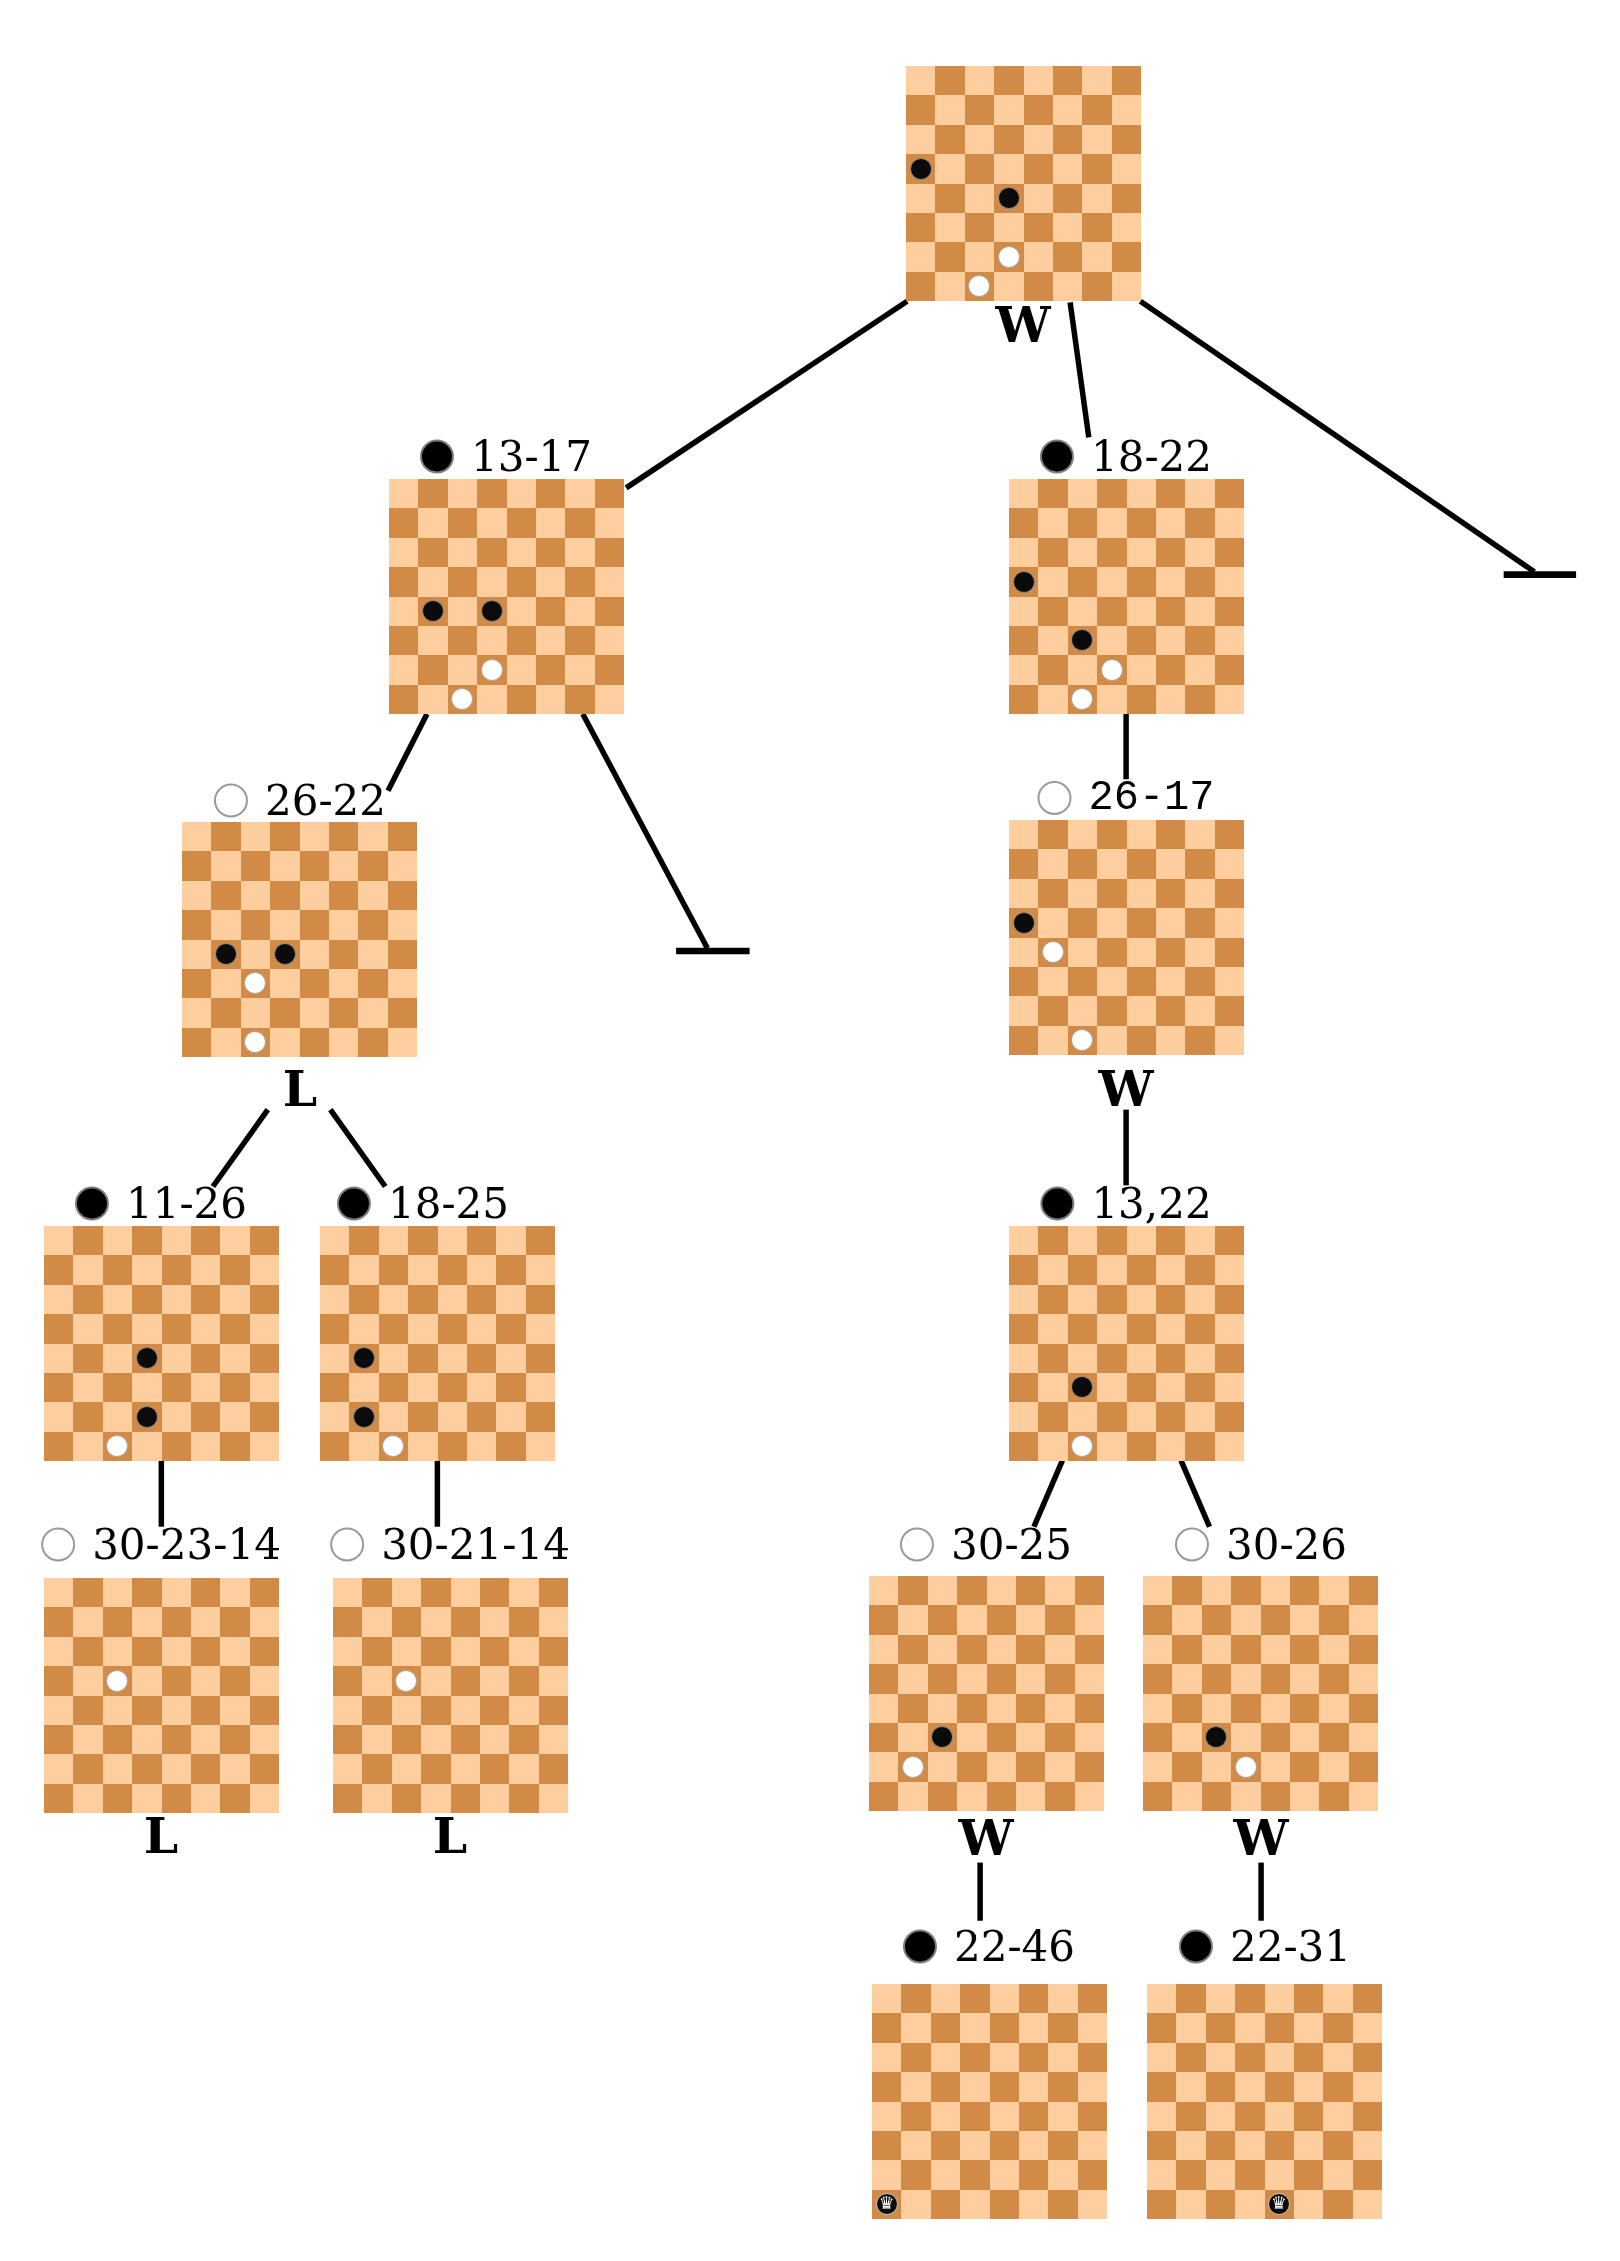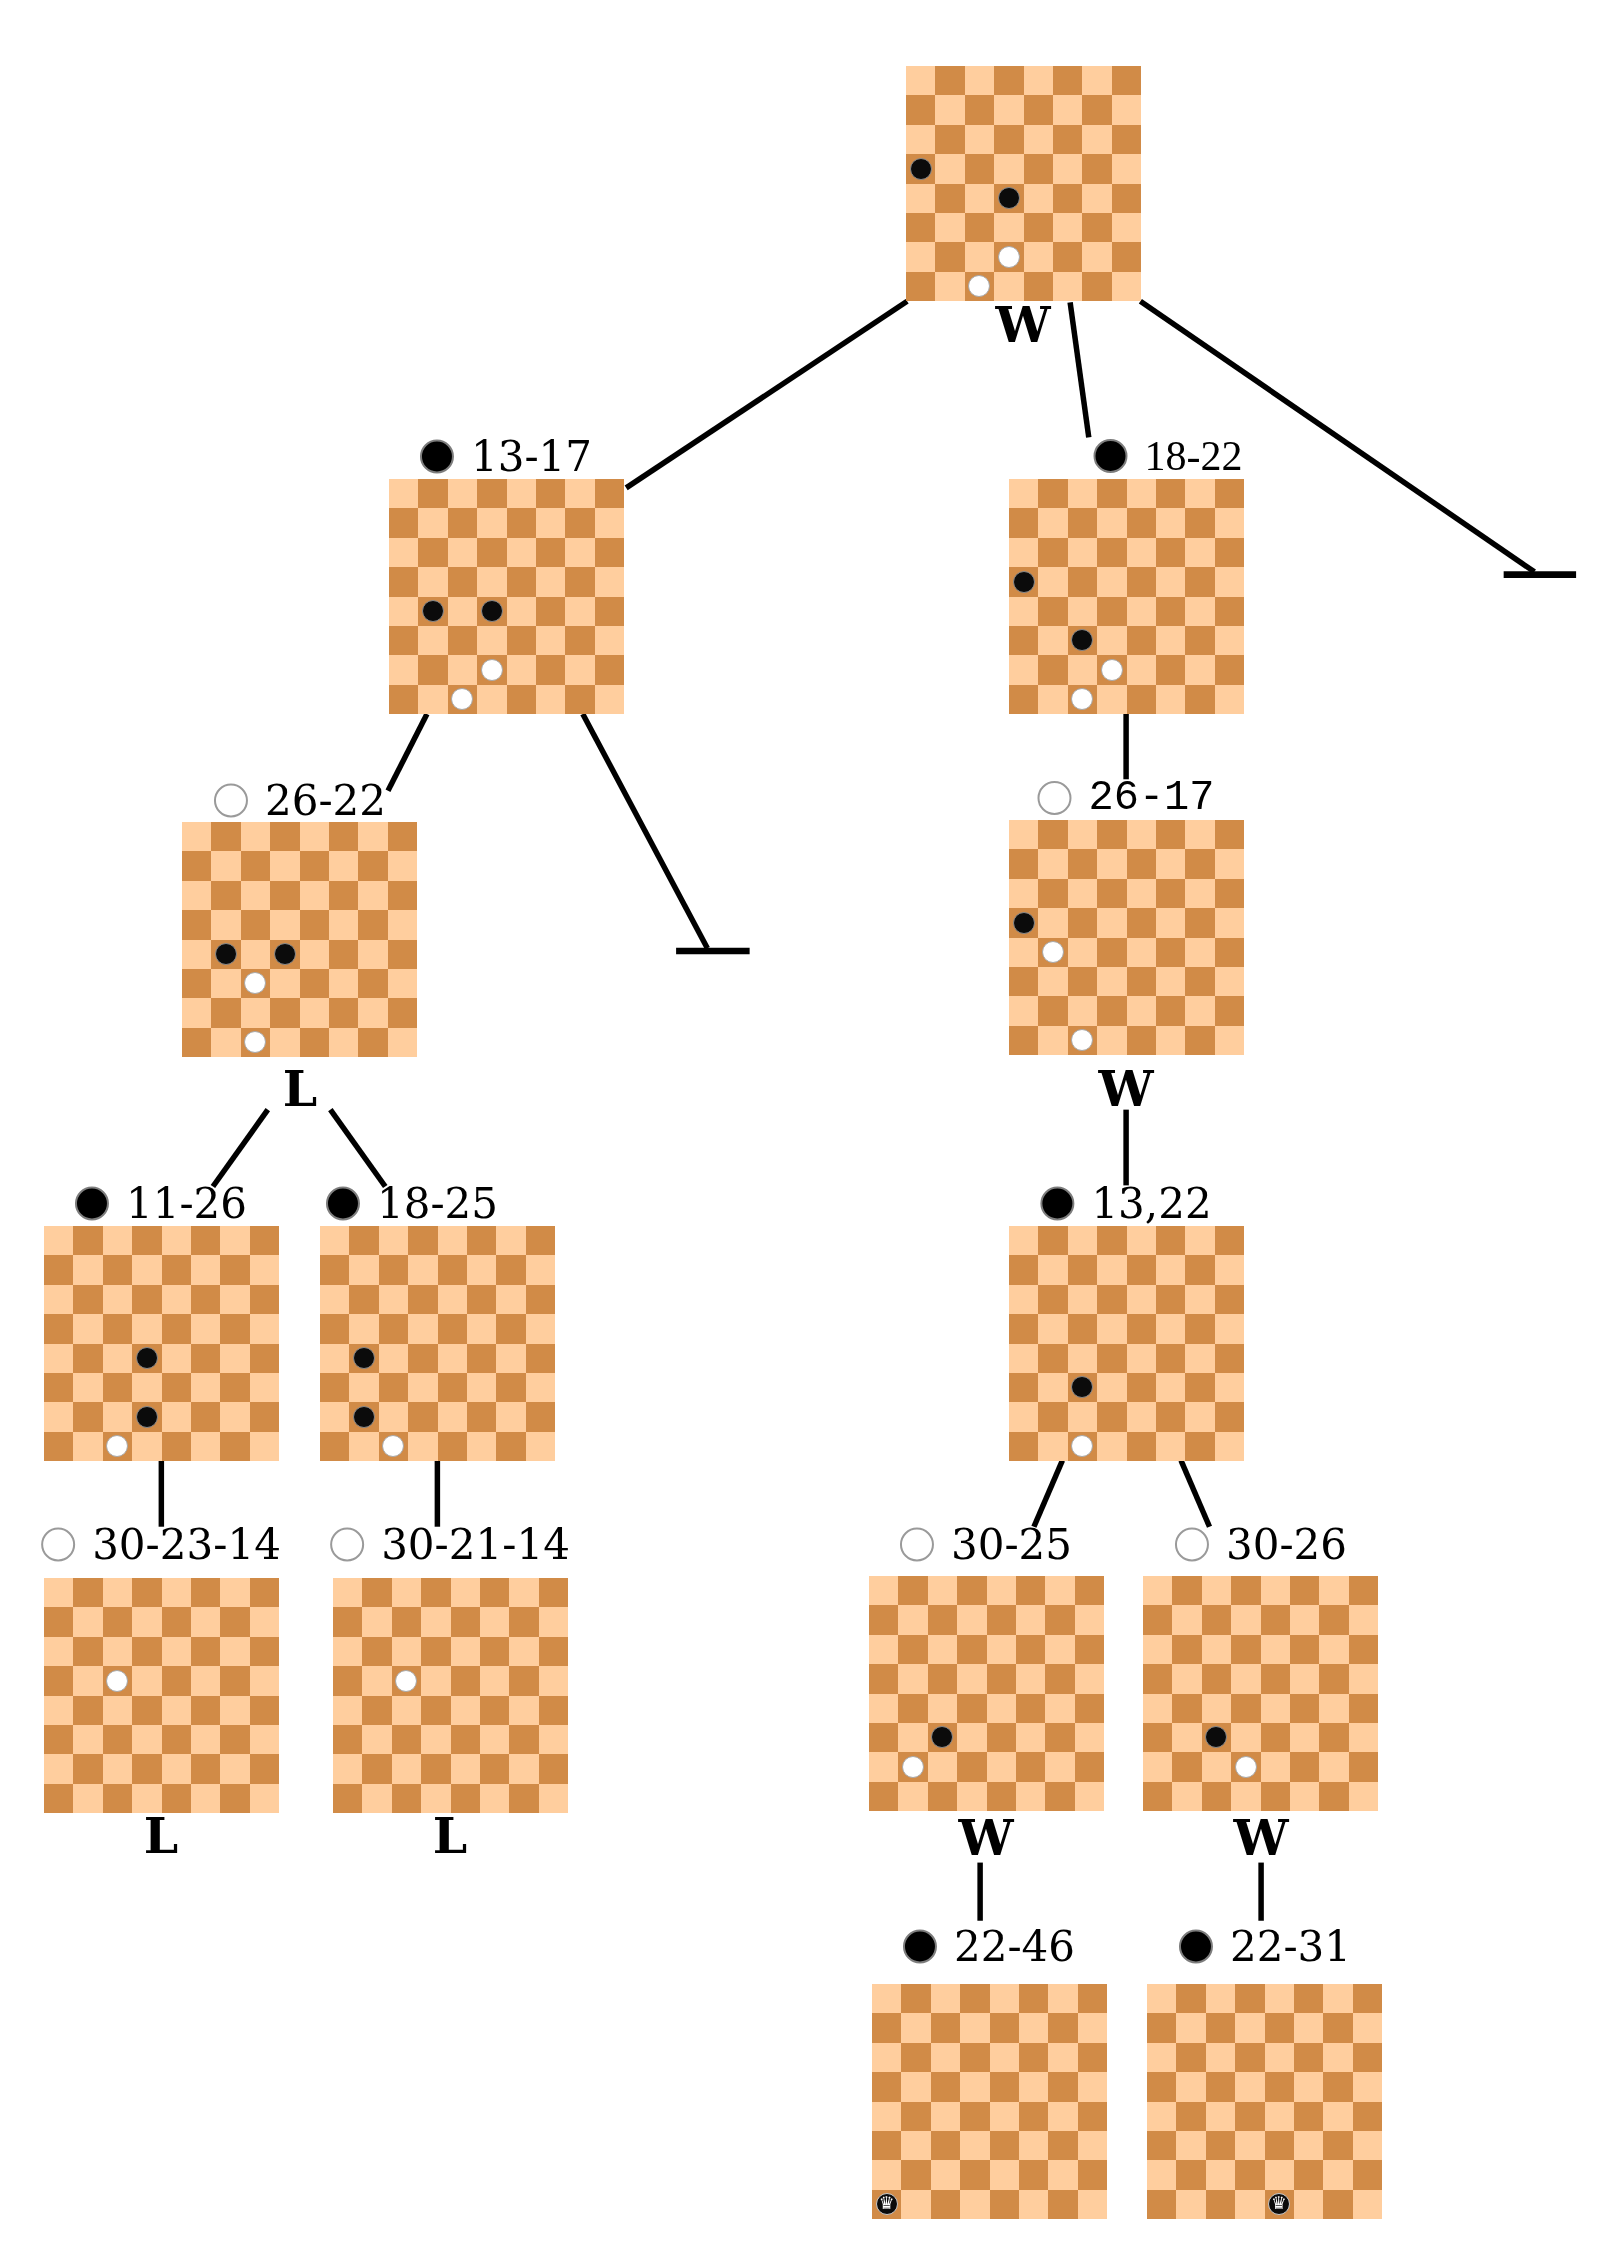--- a/index.html
+++ b/index.html
@@ -222,21 +222,21 @@
       <div class="sq light"></div>
       <div class="sq dark"></div>
       <div class="sq light"></div>
       <div class="sq dark"></div>
       <div class="sq light"></div>
       <div class="piece black" style="left: 44px; top: 132px;"></div>
       <div class="piece black" style="left: 103px; top: 132px;"></div>
       <div class="piece white" style="left: 103px; top: 191px;"></div>
       <div class="piece white" style="left: 73px; top: 220px;"></div>
     </div>
-    <div class="move-label" style="left: 1168px; top: 456px; font-family: Liberation Serif, serif;">
+    <div class="move-label" style="left: 1126px; top: 456px;">
       <span class="disc black"></span>
       <span>18-22</span>
     </div>
     <div class="board" style="left: 1009px; top: 479px; width: 235px; height: 235px;">
       <div class="sq light"></div>
       <div class="sq dark"></div>
       <div class="sq light"></div>
       <div class="sq dark"></div>
       <div class="sq light"></div>
       <div class="sq dark"></div>
@@ -518,21 +518,21 @@
       <div class="sq dark"></div>
       <div class="sq light"></div>
       <div class="sq dark"></div>
       <div class="sq light"></div>
       <div class="sq dark"></div>
       <div class="sq light"></div>
       <div class="piece black" style="left: 103px; top: 132px;"></div>
       <div class="piece black" style="left: 103px; top: 191px;"></div>
       <div class="piece white" style="left: 73px; top: 220px;"></div>
     </div>
-    <div class="move-label" style="left: 412px; top: 1203px;">
+    <div class="move-label" style="left: 423px; top: 1203px;">
       <span class="disc black"></span>
       <span>18-25</span>
     </div>
     <div class="board" style="left: 320px; top: 1226px; width: 235px; height: 235px;">
       <div class="sq light"></div>
       <div class="sq dark"></div>
       <div class="sq light"></div>
       <div class="sq dark"></div>
       <div class="sq light"></div>
       <div class="sq dark"></div>

